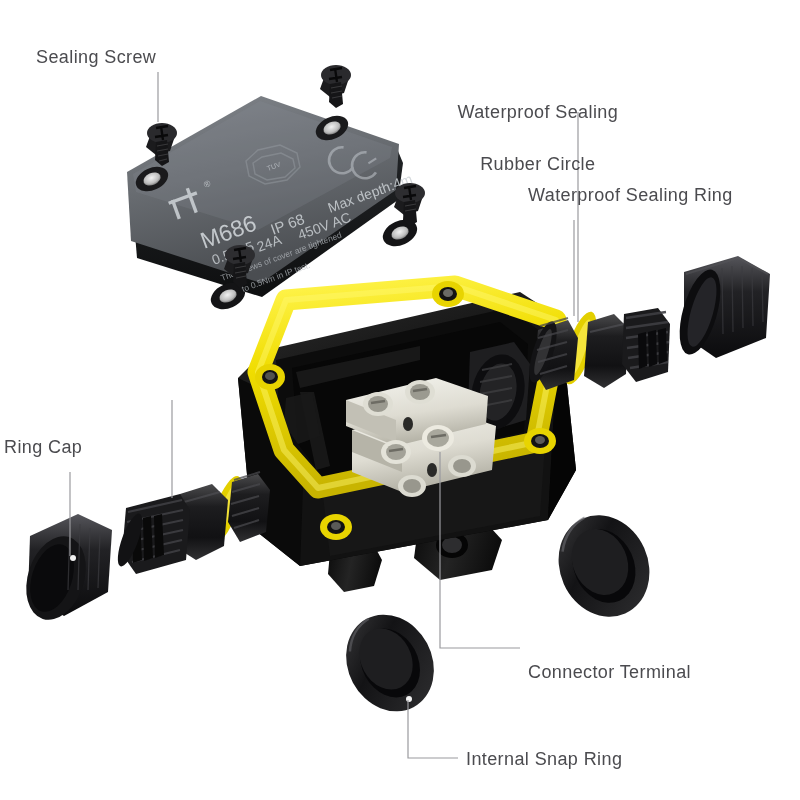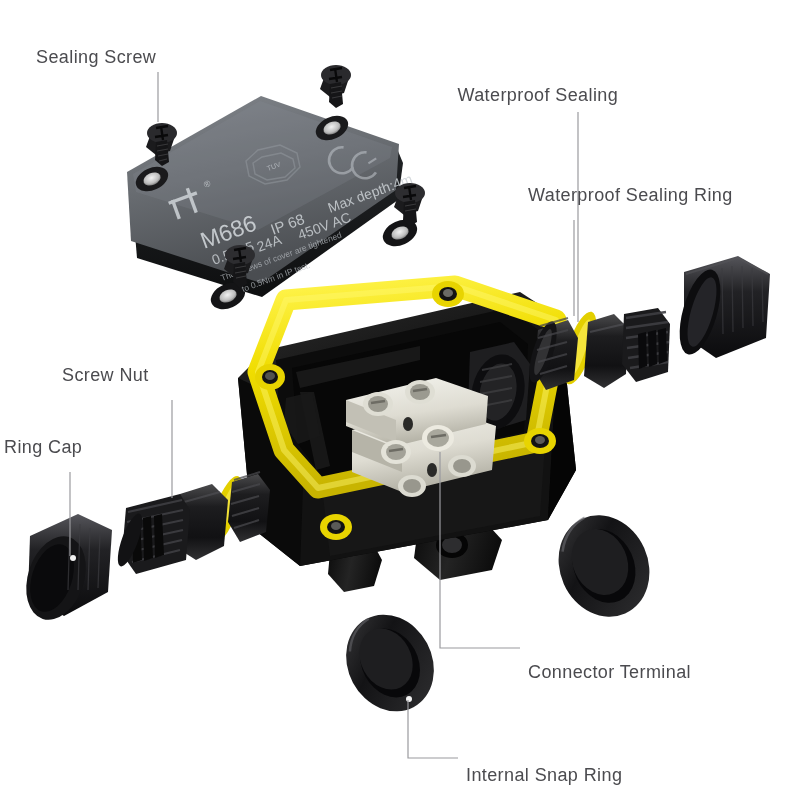--- a/index.html
+++ b/index.html
@@ -346,27 +346,27 @@
       <path d="M574,220 L574,316"></path>
       <path d="M172,400 L172,498"></path>
       <path d="M70,472 L70,556"></path>
       <path d="M440,452 L440,648 L520,648"></path>
       <path d="M408,700 L408,758 L458,758"></path>
     </g>
   </svg>
 
   <div class="lbl" style="left:36px;top:44px;">Sealing Screw</div>
 
-  <div class="lbl c" style="left:412px;top:56px;width:230px;">
+  <div class="lbl c" style="left:412px;top:73px;width:230px;">
     <span>Waterproof Sealing</span><br>
+    <span>Rubber Circle</span>
   </div>
 
   <div class="lbl" style="left:528px;top:182px;">Waterproof Sealing Ring</div>
 
-  <div class="lbl" style="left:62px;top:362px;">Screw Nut</div>
 
   <div class="lbl" style="left:4px;top:434px;">Ring Cap</div>
 
   <div class="lbl" style="left:528px;top:636px;margin-top:23px;">Connector Terminal</div>
 
-  <div class="lbl" style="left:466px;top:746px;margin-top:16px;">Internal Snap Ring</div>
+  <div class="lbl" style="left:466px;top:746px;">Internal Snap Ring</div>
 
 </div>
 
 </body></html>

